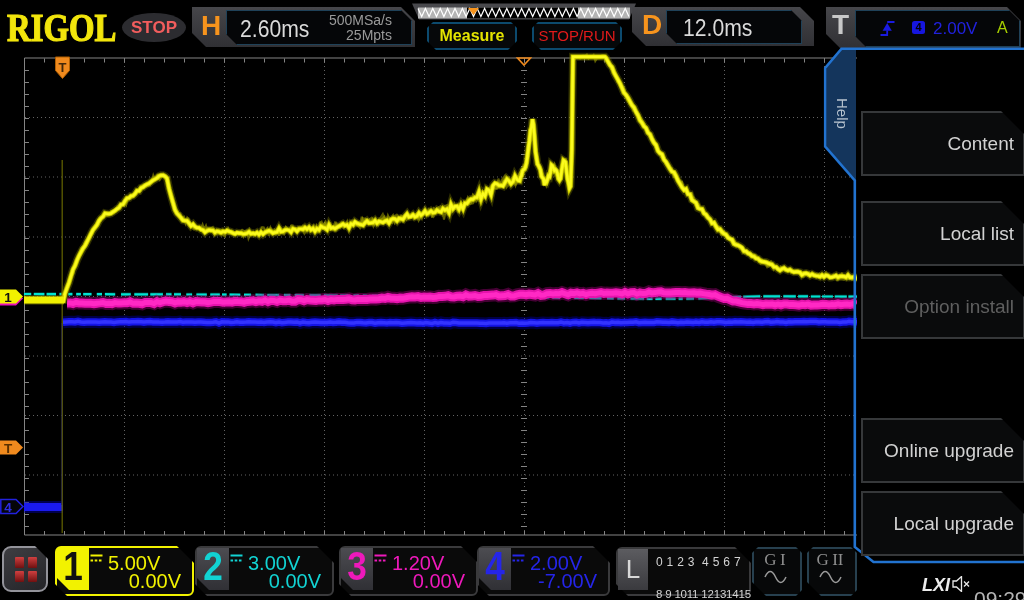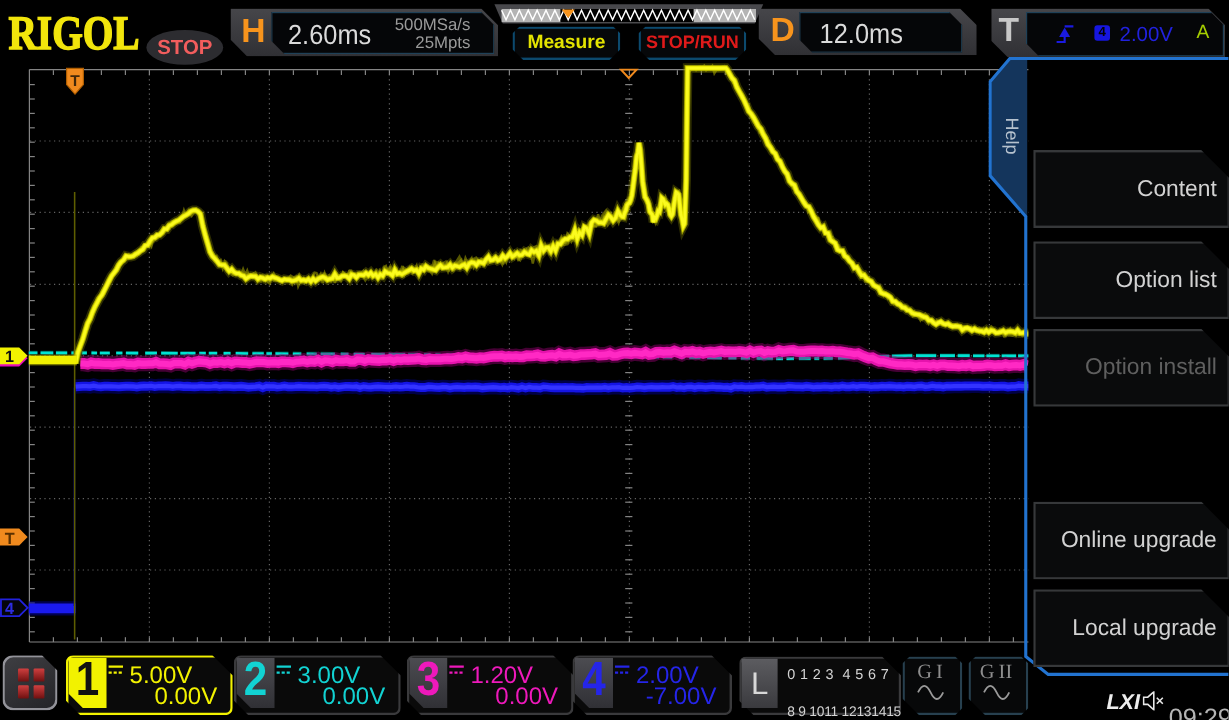--- a/index.html
+++ b/index.html
@@ -252,38 +252,38 @@
     <path d="M0 291.5 h16 l7 7 l-7 7 h-16 Z" fill="#e80dbb"></path>
     <path d="M0 289.5 h16 l7 7 l-7 7 h-16 Z" fill="#f2f200"></path>
     <text x="8" y="302" fill="#111" font-size="13.5" font-weight="bold" text-anchor="middle" style="font-family:'Liberation Sans',sans-serif">1</text>
     <path d="M0 440.5 h16 l7 7 l-7 7 h-16 Z" fill="#f08a1e"></path>
     <text x="8" y="453" fill="#5a3000" font-size="13.5" font-weight="bold" text-anchor="middle" style="font-family:'Liberation Sans',sans-serif">T</text>
     <path d="M0.8 499.5 h15.2 l7 7 l-7 7 H0.8 Z" fill="#05050a" stroke="#2222dd" stroke-width="1.5"></path>
     <text x="8" y="511.5" fill="#2d2de0" font-size="13.5" font-weight="bold" text-anchor="middle" style="font-family:'Liberation Sans',sans-serif">4</text>
   </svg>
 
   <div class="abs" style="left:7px;top:4px;color:#f2e50c;font-family:'Liberation Serif',serif;font-weight:bold;font-size:40px;transform:scaleX(0.82);transform-origin:0 0;-webkit-text-stroke:1.2px #f2e50c;">RIGOL</div>
-  <div class="abs" style="left:122px;top:13px;width:64px;height:29px;background:#2c2c30;border-radius:50%;text-align:center;line-height:29px;color:#f25d5d;font-weight:bold;font-size:17px;margin-top:12px;">STOP</div>
+  <div class="abs" style="left:122px;top:13px;width:64px;height:29px;background:#2c2c30;border-radius:50%;text-align:center;line-height:29px;color:#f25d5d;font-weight:bold;font-size:17px;">STOP</div>
 
   <div class="abs panel" style="left:192px;top:7px;width:223px;height:40px;"></div>
   <div class="abs" style="left:201px;top:10px;color:#f7941d;font-size:28px;font-weight:bold;">H</div>
   <div class="abs ibox" style="left:226px;top:10px;width:184px;height:33px;"></div>
   <div class="abs" style="left:240px;top:16px;color:#dadada;font-size:23px;transform:scaleX(0.92);transform-origin:0 0;">2.60ms</div>
   <div class="abs" style="left:320px;top:13px;width:72px;color:#9a9a9a;font-size:14px;text-align:right;line-height:15px;">500MSa/s<br>25Mpts</div>
 
   <svg class="abs" style="left:411px;top:3px" width="226" height="17" viewBox="0 0 226 17">
     <polygon points="1,0.5 225,0.5 218,16.5 8,16.5" fill="#48484c"></polygon>
     <rect x="7" y="4.5" width="212" height="11" fill="#b4b4b4"></rect>
     <rect x="56" y="4.5" width="111" height="11" fill="#000"></rect>
     <polyline points="7.0,5.5 10.7,13.5 14.4,5.5 18.1,13.5 21.8,5.5 25.5,13.5 29.2,5.5 32.9,13.5 36.6,5.5 40.3,13.5 44.0,5.5 47.7,13.5 51.4,5.5 55.1,13.5 58.8,5.5 62.5,13.5 66.2,5.5 69.9,13.5 73.6,5.5 77.3,13.5 81.0,5.5 84.7,13.5 88.4,5.5 92.1,13.5 95.8,5.5 99.5,13.5 103.2,5.5 106.9,13.5 110.6,5.5 114.3,13.5 118.0,5.5 121.7,13.5 125.4,5.5 129.1,13.5 132.8,5.5 136.5,13.5 140.2,5.5 143.9,13.5 147.6,5.5 151.3,13.5 155.0,5.5 158.7,13.5 162.4,5.5 166.1,13.5 169.8,5.5 173.5,13.5 177.2,5.5 180.9,13.5 184.6,5.5 188.3,13.5 192.0,5.5 195.7,13.5 199.4,5.5 203.1,13.5 206.8,5.5 210.5,13.5 214.2,5.5 217.9,13.5" fill="none" stroke="#ffffff" stroke-width="1.2"></polyline>
     <polygon points="57,5 68,5 62.5,12" fill="#f7941d"></polygon>
   </svg>
 
   <div class="abs topbtn" style="left:427px;top:22px;width:86px;height:24px;color:#e3e300;font-weight:bold;font-size:16px;text-align:center;line-height:24px;">Measure</div>
-  <div class="abs topbtn" style="left:532px;top:22px;width:86px;height:24px;color:#e01a1a;font-weight:bold;font-size:15px;text-align:center;line-height:24px;">STOP/RUN</div>
+  <div class="abs topbtn" style="left:532px;top:22px;width:86px;height:24px;color:#e01a1a;font-weight:normal;font-size:15px;text-align:center;line-height:24px;">STOP/RUN</div>
 
   <div class="abs panel" style="left:632px;top:7px;width:182px;height:39px;"></div>
   <div class="abs" style="left:642px;top:9px;color:#f7941d;font-size:28px;font-weight:bold;">D</div>
   <div class="abs ibox" style="left:666px;top:10px;width:134px;height:32px;"></div>
   <div class="abs" style="left:683px;top:15px;color:#dadada;font-size:23px;transform:scaleX(0.92);transform-origin:0 0;">12.0ms</div>
 
   <div class="abs panel" style="left:826px;top:7px;width:195px;height:41px;"></div>
   <div class="abs" style="left:832px;top:9px;color:#c8c8c8;font-size:28px;font-weight:bold;">T</div>
   <div class="abs ibox" style="left:855px;top:10px;width:163px;height:35px;"></div>
   <svg class="abs" style="left:880px;top:20px" width="15" height="17" viewBox="0 0 15 17">
@@ -300,25 +300,25 @@
   <svg class="abs" style="left:820px;top:40px" width="204" height="530" viewBox="0 0 204 530">
 
     <polygon points="21,10 36,10 36,141 6.5,107 6.5,25" fill="#14355c"></polygon>
 
     <path d="M204 8.7 L21.5 8.7 L5.2 28 L5.2 106.5 L34.8 140.5 L34.8 507 L53.5 522 L204 522" fill="none" stroke="#2273d0" stroke-width="2.6"></path>
   </svg>
   <div class="abs" style="left:851px;top:131px;color:#b6c2ce;font-size:15px;">
       <span style="display:inline-block;transform:rotate(90deg);transform-origin:0 0;white-space:nowrap;position:absolute;left:0;top:-33px;">Help</span>
     </div>
 
-  <div class="menubtn" style="top:125px">
+  <div class="menubtn" style="top:111px">
       <span>Content</span>
     </div>
   <div class="menubtn" style="top:201px">
-      <span>Option list</span>
+      <span>Local list</span>
     </div>
   <div class="menubtn" style="top:274px;color:#5f5f5f">
       <span>Option install</span>
     </div>
   <div class="menubtn" style="top:418px">
       <span>Online upgrade</span>
     </div>
   <div class="menubtn" style="top:491px">
       <span>Local upgrade</span>
     </div>

